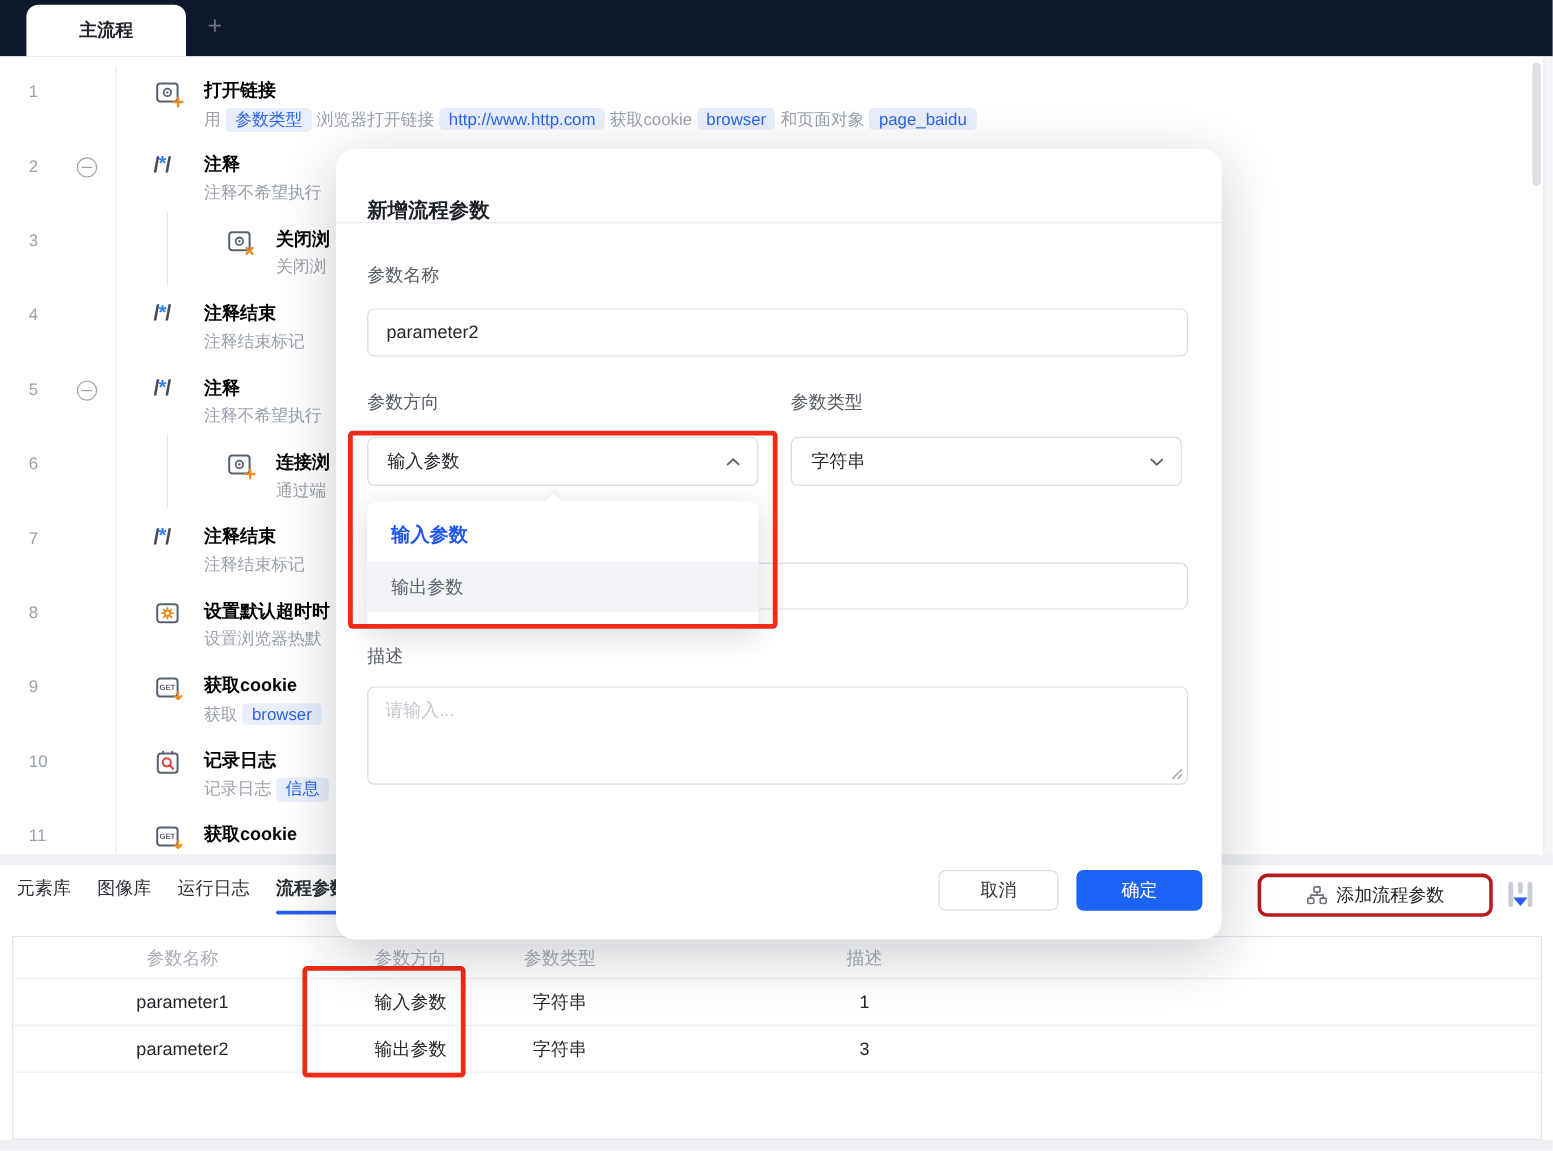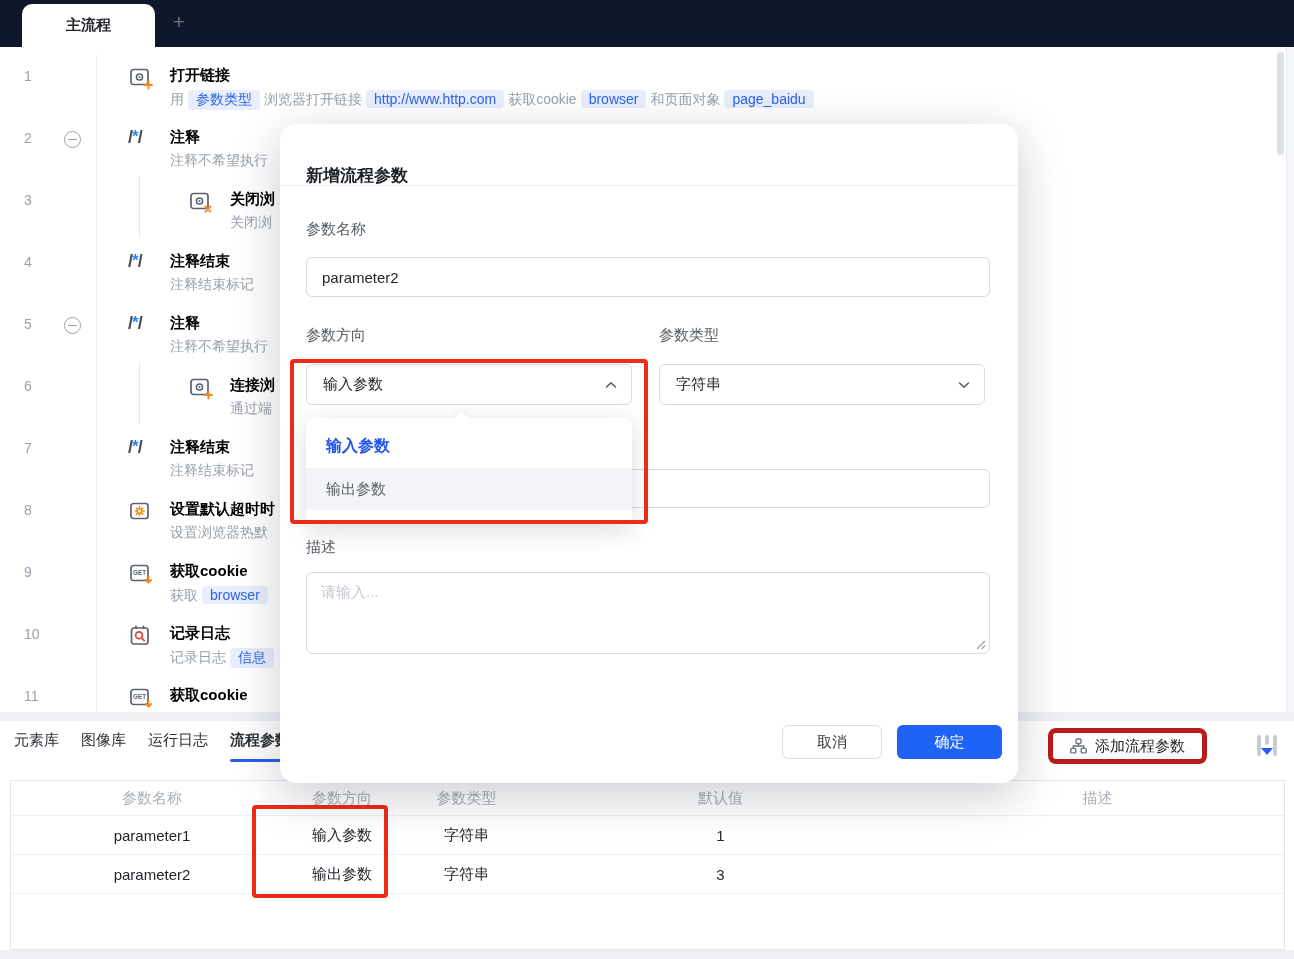--- a/index.html
+++ b/index.html
@@ -40,21 +40,21 @@
   .cmt{font-size:18px;font-weight:700;color:#464c55;letter-spacing:0;}
   .cmt i{font-style:normal;color:#2e80f6;font-size:17px;margin:0 -1px;vertical-align:1px;}
 
   
   .gap{left:0;top:712px;width:1294px;height:9px;background:#eef0f4;}
   .panel{left:0;top:721px;width:1294px;height:229px;background:#fff;text-align:center;}
   .tabs{position:absolute;left:14px;top:10px;display:flex;gap:22px;}
   .btab{position:relative;font-size:15px;color:#2b2f36;padding-bottom:12px;cursor:pointer;white-space:nowrap;}
   .btab.active{font-weight:700;}
   .btab.active::after{content:"";position:absolute;left:0;right:0;bottom:0;height:3px;border-radius:2px;background:var(--underline);}
-  .add-btn{position:absolute;left:1048px;top:7px;width:159px;height:36px;background:#fff;border:5px solid #b91c1c;
+  .add-btn{position:absolute;left:1048px;top:7px;width:196px;height:36px;background:#fff;border:3px solid #b91c1c;
     border-radius:8px;display:flex;align-items:center;justify-content:center;gap:8px;font-size:15px;color:#23262b;cursor:pointer;box-sizing:border-box;}
   .panel-toggle{position:absolute;left:1255px;top:14px;width:26px;height:26px;}
   .panel-toggle .bar{position:absolute;top:0;width:4px;height:21px;border-radius:2px;background:#c8ccd4;}
   .panel-toggle .bar.b1{left:2px;} .panel-toggle .bar.b3{left:18px;}
   .panel-toggle .bar.b2{left:10px;height:10px;}
   .panel-toggle .tri{position:absolute;left:6px;top:13px;width:0;height:0;border-left:6px solid transparent;
     border-right:6px solid transparent;border-top:7px solid var(--underline);}
 
   .ptable{position:absolute;left:10px;top:59px;width:1275px;height:170px;border:1px solid #e2e5eb;box-sizing:border-box;background:#fff;}
   .trow{display:grid;grid-template-columns:258px 122px 127px 381px 1fr;align-items:center;padding-left:12px;box-sizing:border-box;}
@@ -260,21 +260,20 @@
       <div class="bar b2"></div>
       <div class="bar b3"></div>
       <div class="tri"></div>
   </div>
 
   <div class="ptable">
     <div class="trow thead" id="table-head">
         <div>参数名称</div>
         <div>参数方向</div>
         <div>参数类型</div>
-        <div>默认值</div>
         <div>描述</div>
       </div>
     <div id="table-body">
         <div class="trow tbody-row">
           <div>parameter1</div>
           <div>输入参数</div>
           <div>字符串</div>
           <div>1</div>
           <div></div>
         </div>

